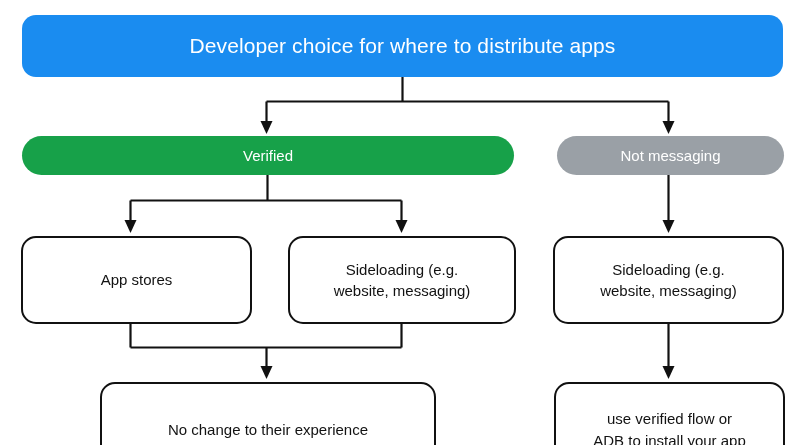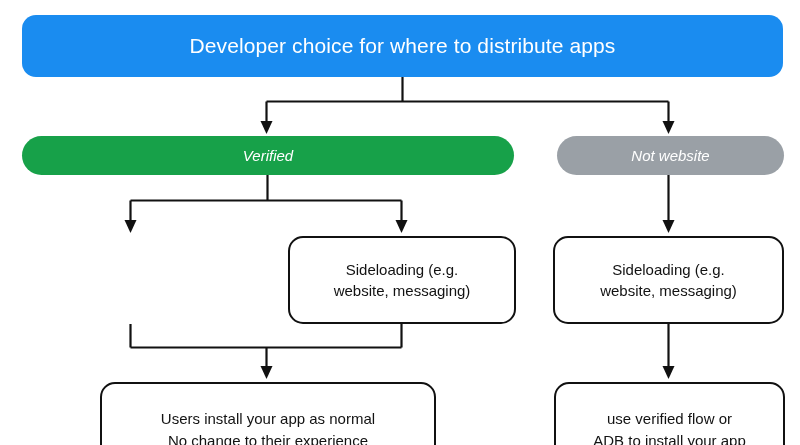--- a/index.html
+++ b/index.html
@@ -40,21 +40,20 @@
     font-weight: 500;
     letter-spacing: .1px;
   }
   
   .pill {
     height: 39px;
     border-radius: 20px;
     color: #ffffff;
     font-size: 15px;
     font-weight: 500;
-    font-style: italic;
   }
   .pill-verified {
     left: 22px;
     top: 136px;
     width: 492px;
     background: #17a149;
   }
   .pill-notverified {
     left: 557px;
     top: 136px;
@@ -140,41 +139,45 @@
 
   <div class="node banner">
     <span>Developer choice for where to distribute apps</span>
   </div>
 
   <div class="node pill pill-verified">
     <span>Verified</span>
   </div>
 
   <div class="node pill pill-notverified">
-    <span>Not website</span>
+    <span>Not messaging</span>
   </div>
 
+  <div class="node obox box-appstores">
+    <span class="lines">
+      <span>App stores</span>
+    </span>
+  </div>
 
   <div class="node obox box-sideload-v">
     <span class="lines">
       <span>Sideloading (e.g.</span>
       <span>website, messaging)</span>
     </span>
   </div>
 
   <div class="node obox box-sideload-nv">
     <span class="lines">
       <span>Sideloading (e.g.</span>
       <span>website, messaging)</span>
     </span>
   </div>
 
   <div class="node obox box-users-install">
     <span class="lines">
-      <span>Users install your app as normal</span>
       <span>No change to their experience</span>
     </span>
   </div>
 
   <div class="node obox box-power-users">
     <span class="lines">
       <span>use verified flow or</span>
       <span>ADB to install your app</span>
     </span>
   </div>

